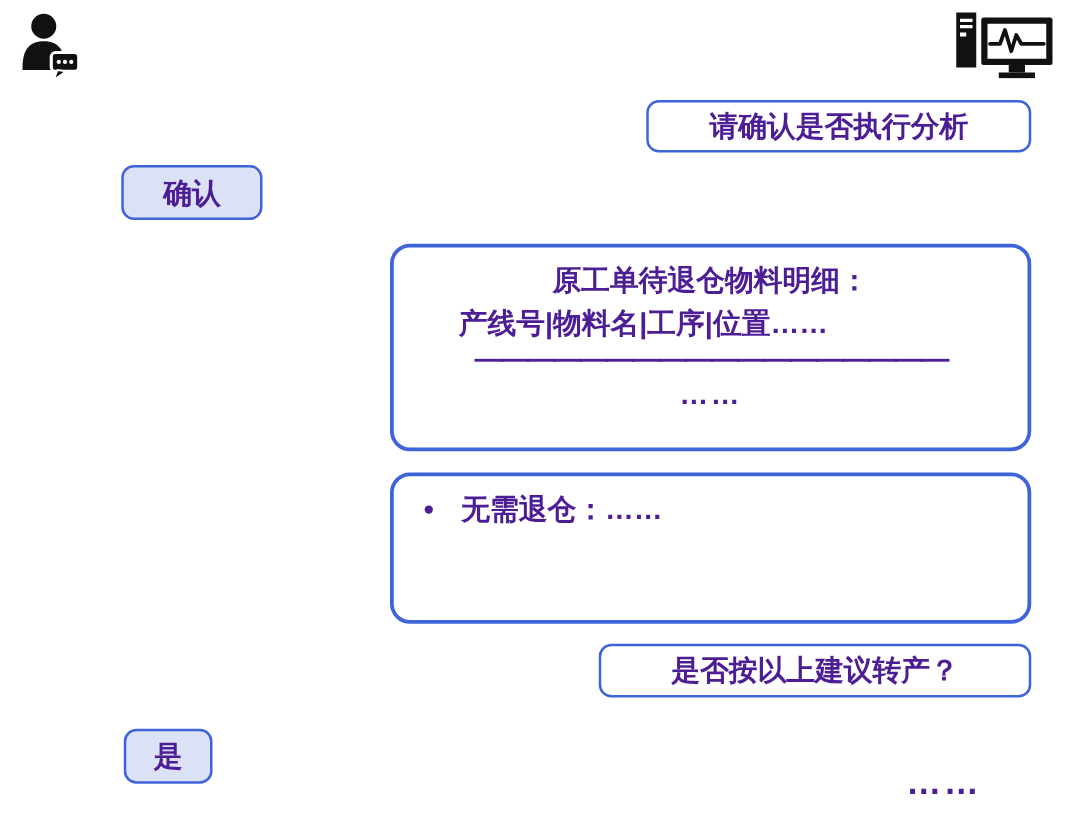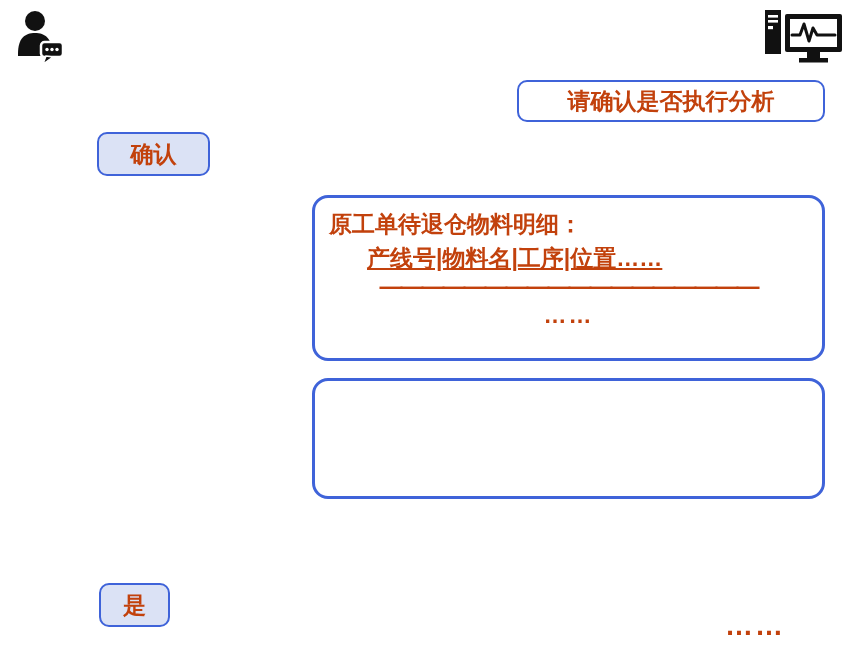--- a/index.html
+++ b/index.html
@@ -1,18 +1,18 @@
 <!DOCTYPE html>
 <html><head>
 <meta charset="utf-8">
 <style>
   html,body{margin:0;padding:0;background:#ffffff;}
   .stage{
     position:relative;width:865px;height:644px;background:#ffffff;
-    font-family:"Liberation Sans","DejaVu Sans",sans-serif;color:#c2410c;overflow:hidden;
+    font-family:"Liberation Sans","DejaVu Sans",sans-serif;color:#4c1d95;overflow:hidden;
   }
   .icon{position:absolute;display:block;line-height:0;}
   .icon.user{left:16px;top:10px;}
   .icon.sys{left:764px;top:8px;}
 
   .bubble{
     position:absolute;box-sizing:border-box;
     border:2.5px solid #3f63d9;border-radius:10px;background:#ffffff;
     display:flex;align-items:center;justify-content:center;
     font-weight:bold;font-size:23px;white-space:nowrap;
@@ -23,22 +23,22 @@
   .b3{left:479px;top:515px;width:346px;height:43px;}
   .b4{left:99px;top:583px;width:71px;height:44px;}
 
   .card{
     position:absolute;box-sizing:border-box;
     border:3px solid #3f63d9;border-radius:16px;background:#ffffff;
     padding:10px 14px;font-weight:bold;font-size:23px;
   }
   .c1{left:312px;top:195px;width:513px;height:166px;}
   .c2{left:312px;top:378px;width:513px;height:121px;}
-  .card-title{line-height:32px;}
-  .card-columns{line-height:36px;padding-left:38px;white-space:nowrap;text-decoration:underline;}
+  .card-title{line-height:32px;text-align:center;}
+  .card-columns{line-height:36px;padding-left:38px;white-space:nowrap;}
   .card-divider{text-align:center;line-height:20px;letter-spacing:-2px;white-space:nowrap;overflow:hidden;}
   .card-ellipsis{text-align:center;line-height:34px;margin-top:2px;letter-spacing:2px;}
 
   .bullet{display:flex;line-height:33px;padding-left:10px;}
   .bullet::before{content:"\2022";width:30px;text-align:left;}
 
   .trailing{
     position:absolute;left:690px;top:610px;width:130px;text-align:center;
     font-weight:bold;font-size:28px;letter-spacing:2px;
   }
@@ -81,20 +81,24 @@
   <div class="bubble user-fill b2">确认</div>
 
   <div class="card c1">
     <div class="card-title">原工单待退仓物料明细：</div>
     <div class="card-columns">产线号|物料名|工序|位置……</div>
     <div class="card-divider">——————————————————</div>
     <div class="card-ellipsis">……</div>
   </div>
 
   <div class="card c2">
+    <div class="bullet">
+      <span>无需退仓：……</span>
+    </div>
   </div>
 
+  <div class="bubble b3">是否按以上建议转产？</div>
 
   <div class="bubble user-fill b4">是</div>
 
   <div class="trailing">……</div>
 
 </div>
 
 </body></html>

